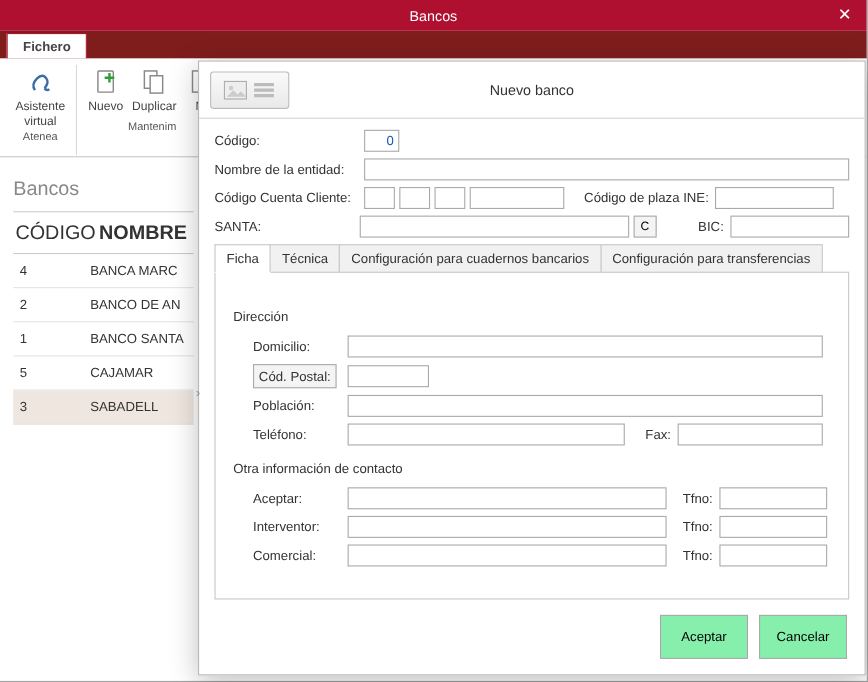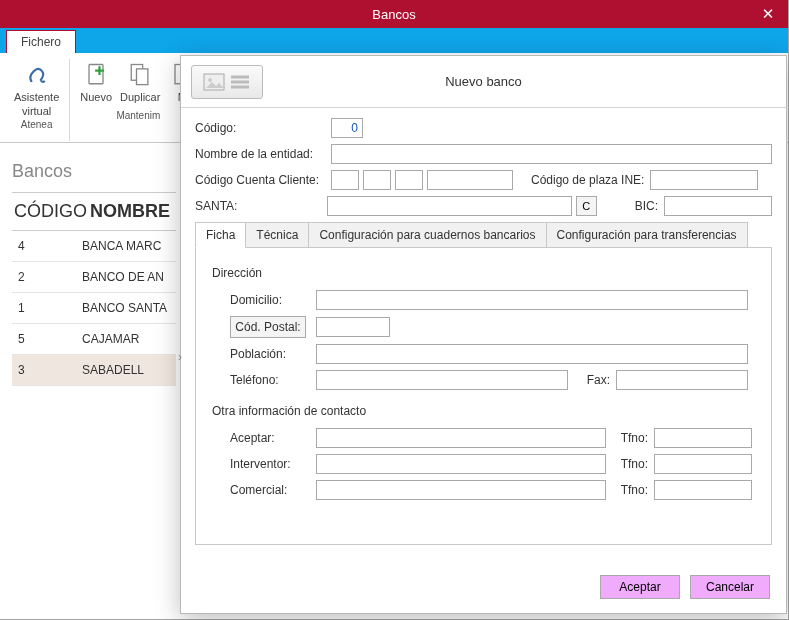--- a/index.html
+++ b/index.html
@@ -32,23 +32,24 @@
     top: 4px;
     width: 24px;
     height: 20px;
     text-align: center;
     font-size: 15px;
     line-height: 20px;
     cursor: pointer;
   }
   .tabfichero {
     height: 25px;
-    background: #0ea5e9;
+    background: #7f1d1d;
     display: flex;
     align-items: flex-end;
+    font-weight: bold;
   }
   .tabfichero .tab {
     background: #fff;
     color: #444;
     padding: 4px 14px;
     margin-left: 6px;
     font-size: 12px;
     border: 1px solid #b01030;
     border-bottom: none;
   }
@@ -191,21 +192,21 @@
   .tabstrip .tab.active {
     background:#fff;
     border-bottom-color:#fff;
     position:relative;
     z-index:2;
   }
   .tabbody {
     border:1px solid #c8c8c8;
     border-top:1px solid #c8c8c8;
     margin-top:-1px;
-    padding:12px 12px 14px 12px;
+    padding:27px 12px 14px 12px;
     height:298px;
   }
   .section-title { font-size:12px; color:#333; margin:6px 0 10px 4px;}
   .lrow { display:flex; align-items:center; margin-bottom:6px; font-size:12px;}
   .lrow .llab { width:86px; margin-left:22px;}
   .lrow .llab.btnlab {
     border:1px solid #a9a9a9;
     background:#f4f4f4;
     padding:3px 3px;
     text-align:center;
@@ -220,23 +221,23 @@
   .lrow .mlab{ width:36px; text-align:right; margin:0 6px;}
   .footbtns{
     position:absolute;
     right:16px;
     bottom:14px;
     display:flex;
     gap:10px;
   }
   .footbtns button{
     width:80px;
-    height:24px;
+    height:40px;
     border:1px solid #a9a9a9;
-    background:#f0abfc;
+    background:#86efac;
     font-size:12px;
     cursor:pointer;
   }
   .leftarrow{
     position:absolute;
     left:-7px;
     top:290px;
     width:12px;height:22px;
     display:flex;align-items:center;justify-content:center;
     color:#888;font-size:12px;

